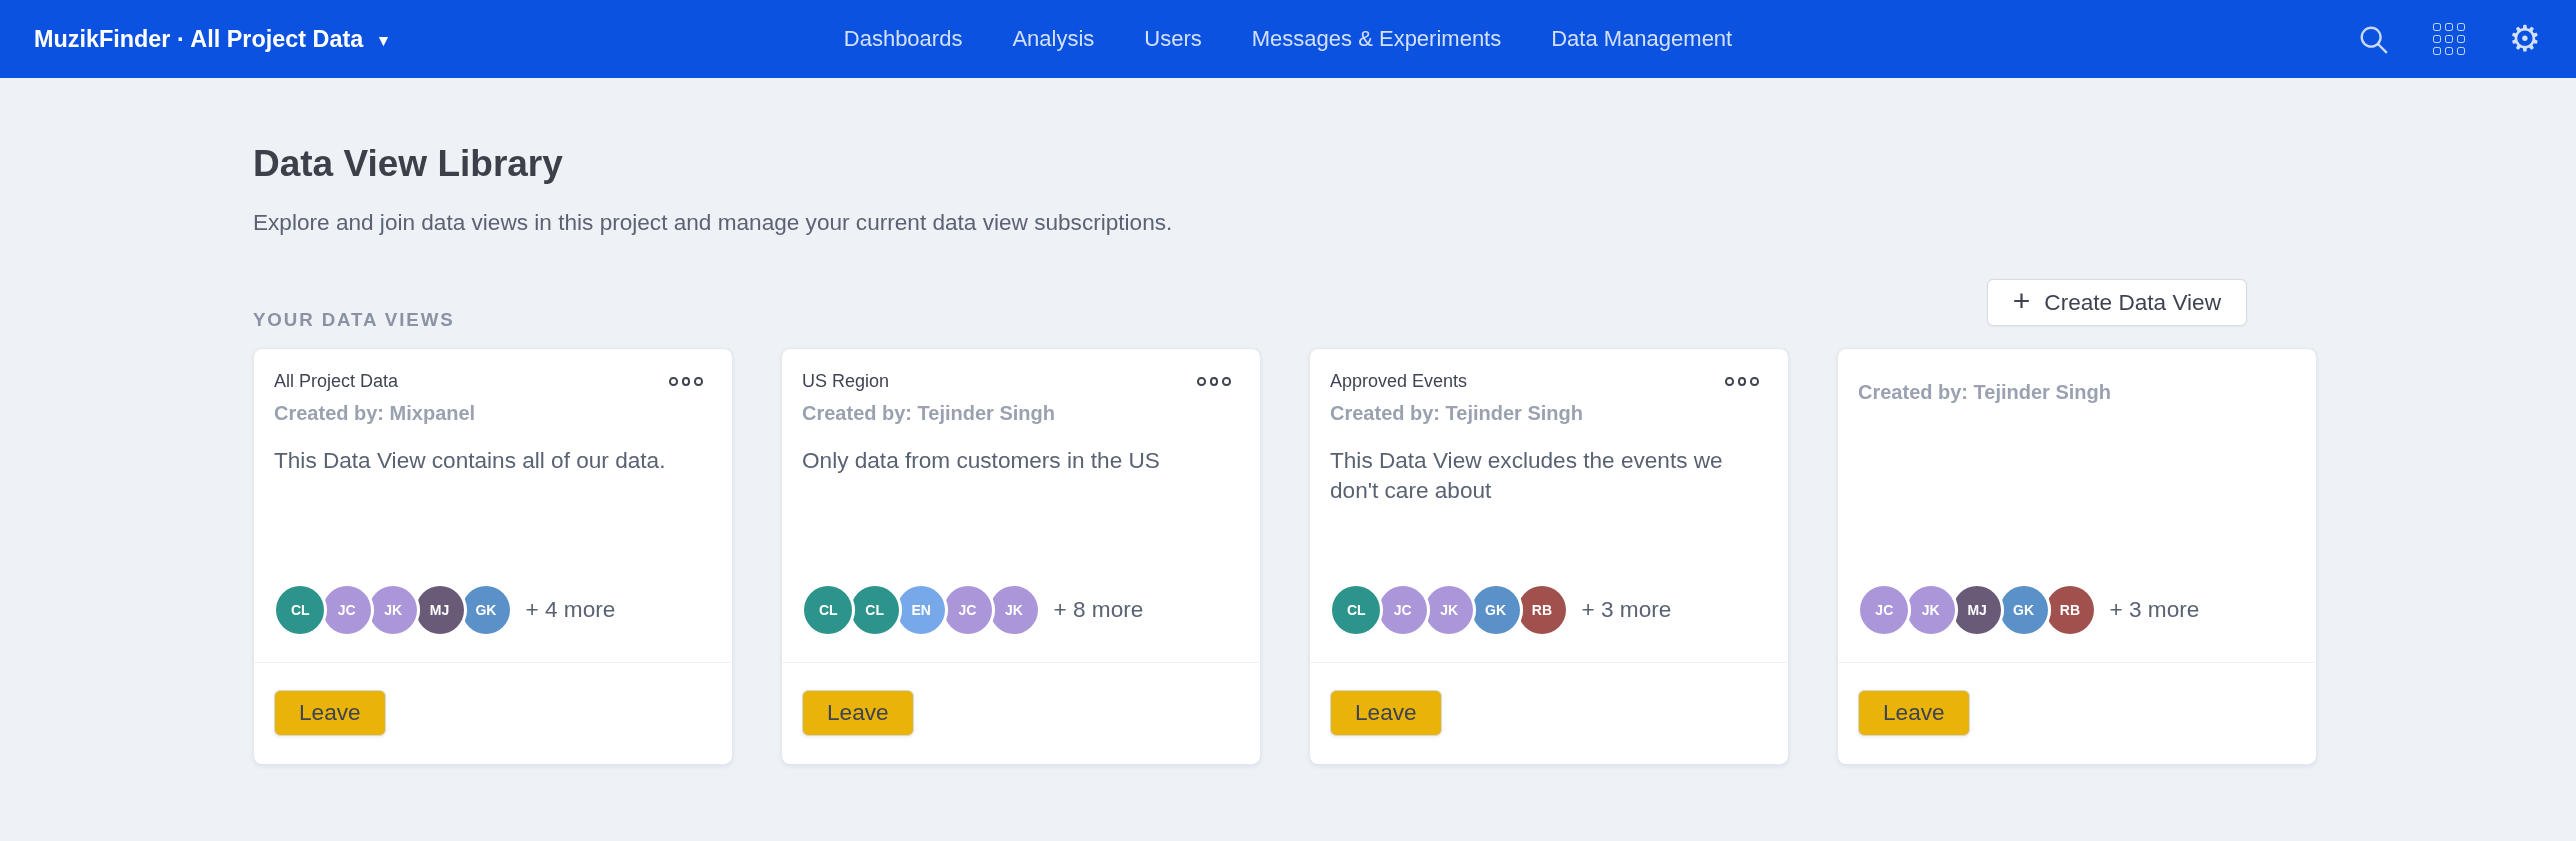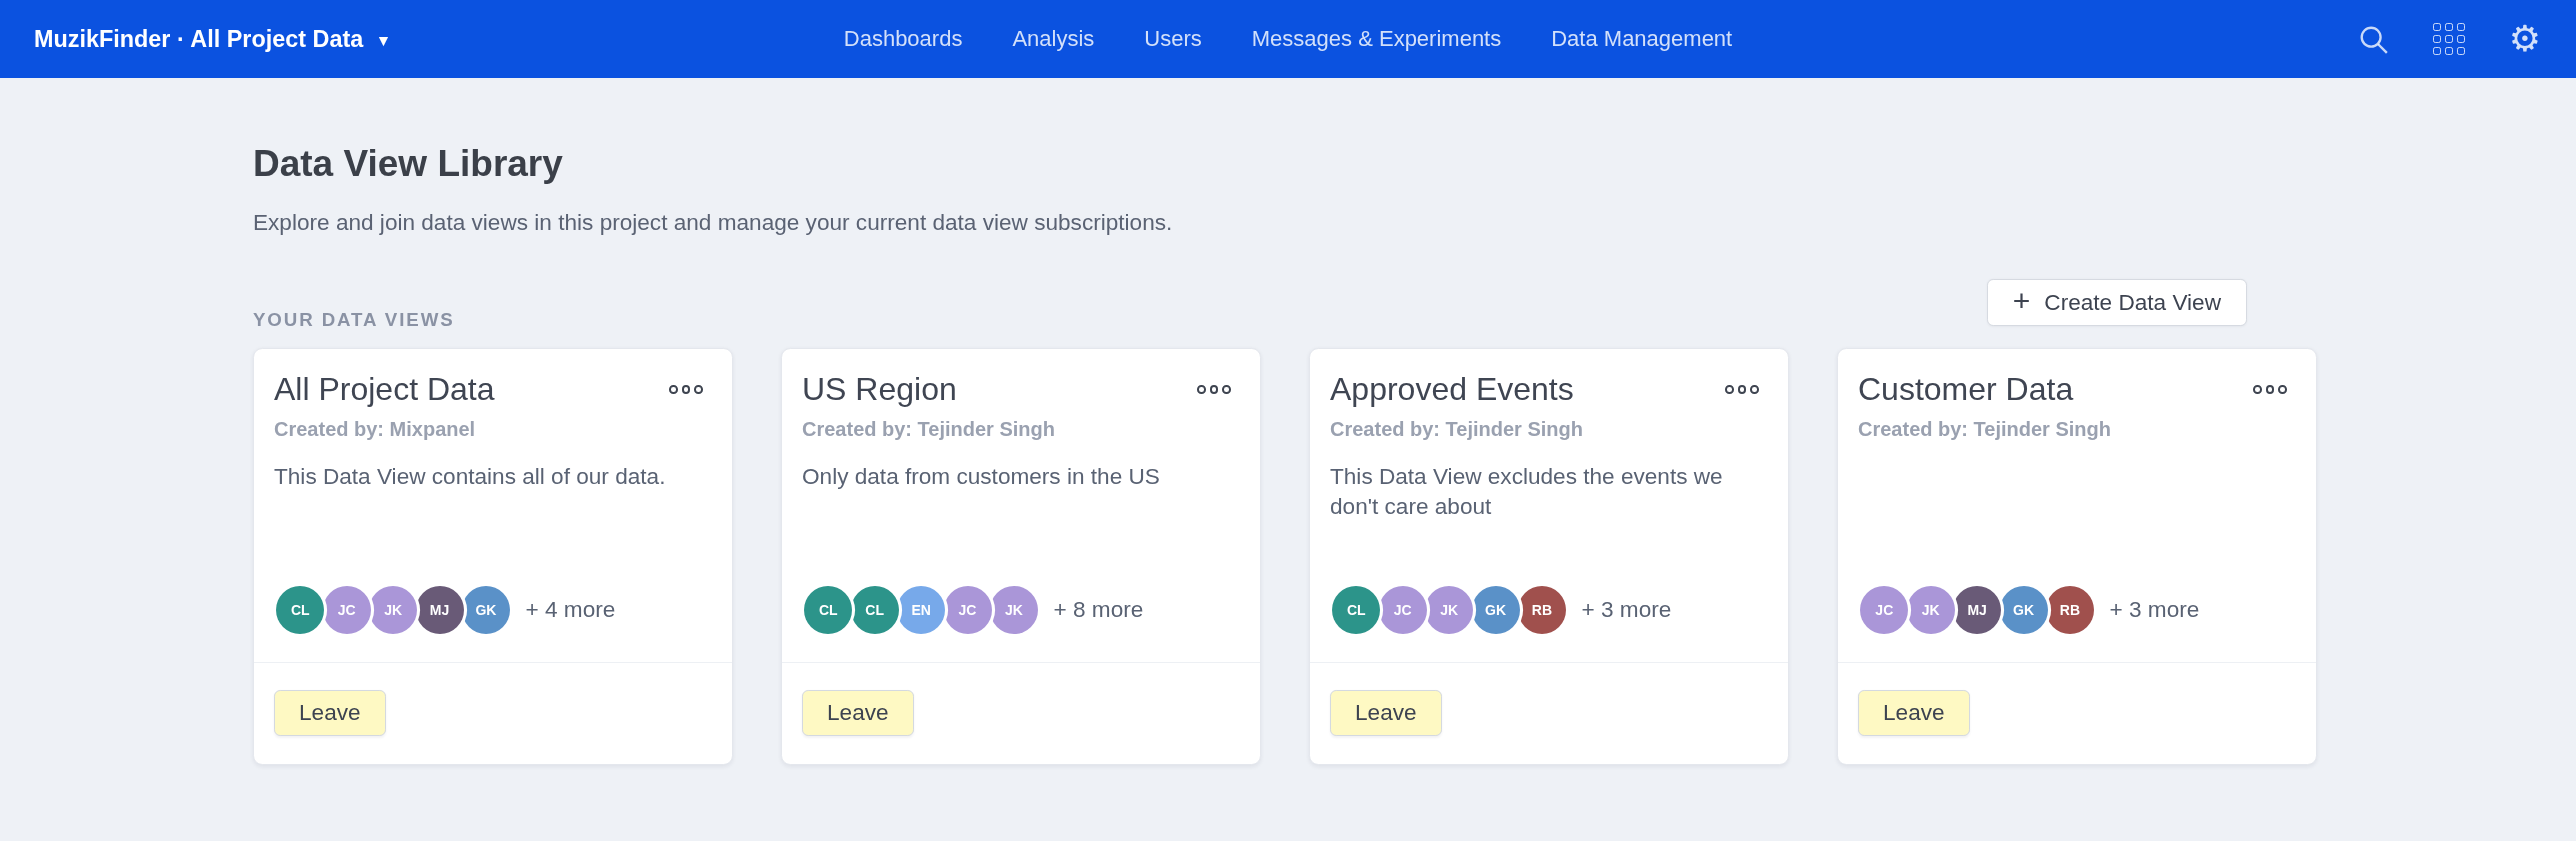--- a/index.html
+++ b/index.html
@@ -112,21 +112,21 @@
     height: 417px;
     background: #ffffff;
     border: 0.8px solid #e4e7ed;
     border-radius: 9.3px;
     box-shadow: 0 1.6px 4.7px rgba(25,34,53,0.07);
     display: flex;
     flex-direction: column;
   }
   .card-body { flex: 1; display: flex; flex-direction: column; padding: 22px 20px 0 20px; }
   .card-title-row { display: flex; align-items: center; justify-content: space-between; }
-  .card-title { font-size: 32px; font-weight: 500; color: #3f4552; }
+  .card-title { font-size: 18px; font-weight: 500; color: #3f4552; }
   .dots-menu { display: flex; gap: 3.9px; align-items: center; cursor: pointer; padding: 4.7px 1.6px; margin-right: 7.8px; }
   .dots-menu span { width: 8.6px; height: 8.6px; border: 2.3px solid #3e4450; border-radius: 50%; }
   .card-created { margin-top: 10px; font-size: 20px; color: #9aa1b0; font-weight: bold; }
   .card-desc { margin-top: 21px; font-size: 22.6px; line-height: 30px; color: #596273; }
   .avatar-row { margin-top: auto; margin-bottom: 28px; display: flex; align-items: center; position: relative; padding-left: 2.3px; }
   .avatar {
     width: 48px; height: 48px;
     border-radius: 50%;
     display: flex; align-items: center; justify-content: center;
     color: #ffffff;
@@ -140,21 +140,21 @@
   .card-footer {
     border-top: 0.8px solid #edf0f4;
     height: 102px;
     display: flex;
     align-items: center;
     padding: 0 20px;
   }
   .leave-btn {
     height: 46px;
     padding: 0 24px;
-    background: #fef9c3;
+    background: #eab308;
     border: 0.8px solid #d4d9e0;
     border-radius: 6.2px;
     font-size: 22.6px;
     font-family: "Liberation Sans", sans-serif;
     color: #3d4350;
     font-weight: 500;
     cursor: pointer;
     box-shadow: 0 1.6px 2.3px rgba(30,40,60,0.06);
   }
 </style>
@@ -283,28 +283,20 @@
             <span class="more-label">+ 3 more</span>
       </div>
     </div>
     <div class="card-footer">
       <button class="leave-btn">Leave</button>
     </div>
   </div>
 
   <div class="card">
     <div class="card-body">
-      <div class="card-title-row">
-        <div class="card-title">Customer Data</div>
-        <div class="dots-menu">
-          <span></span>
-              <span></span>
-              <span></span>
-        </div>
-      </div>
       <div class="card-created">Created by: Tejinder Singh</div>
       <div class="avatar-row">
         <div class="avatar" style="background: rgb(170, 150, 216); z-index: 5;">JC</div>
             <div class="avatar" style="background: rgb(170, 150, 216); z-index: 4;">JK</div>
             <div class="avatar" style="background: rgb(105, 90, 119); z-index: 3;">MJ</div>
             <div class="avatar" style="background: rgb(90, 145, 200); z-index: 2;">GK</div>
             <div class="avatar" style="background: rgb(160, 80, 77); z-index: 1;">RB</div>
             <span class="more-label">+ 3 more</span>
       </div>
     </div>

